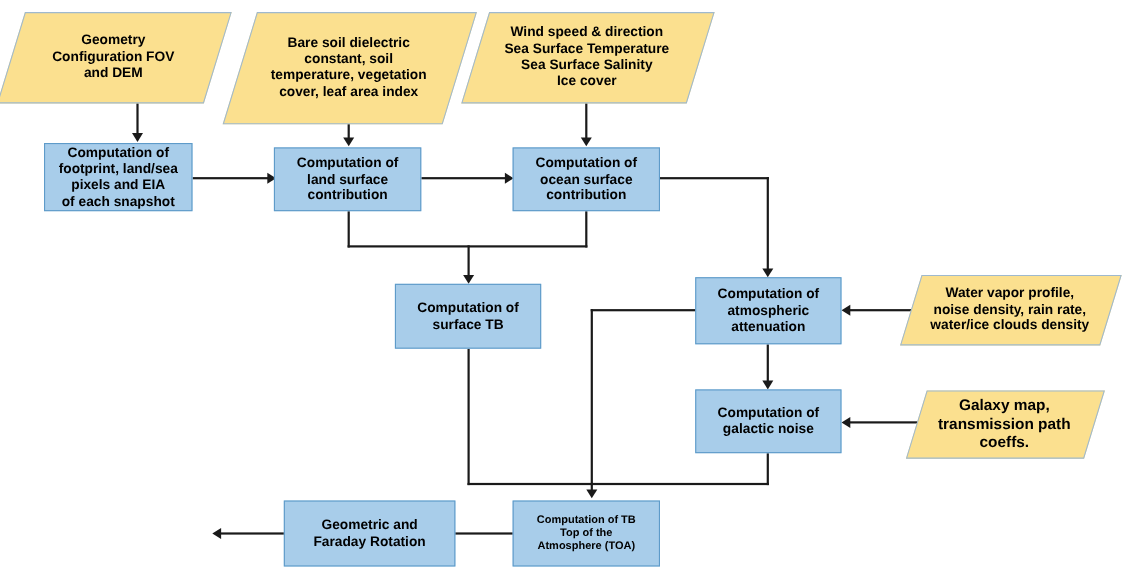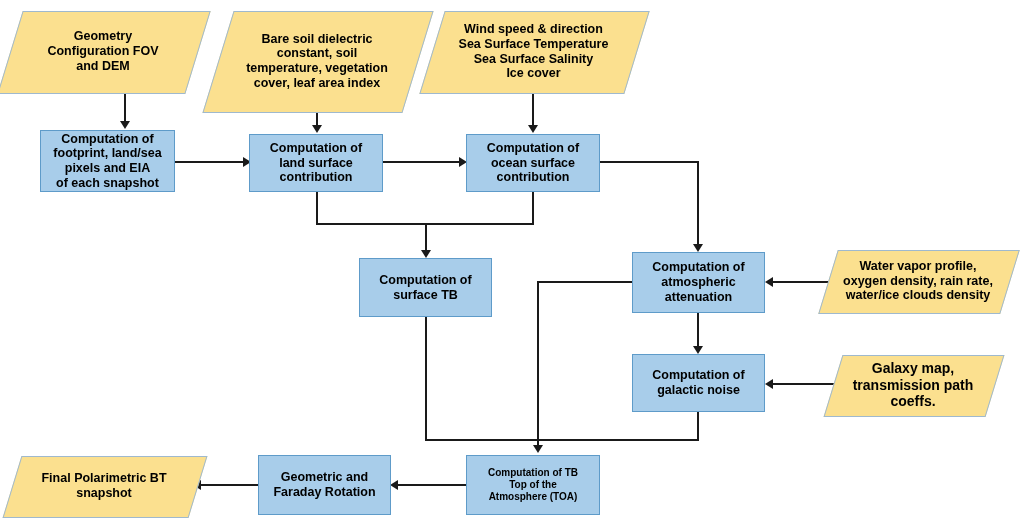--- a/index.html
+++ b/index.html
@@ -198,43 +198,38 @@
 
   <div class="node process" style="left:632px; top:252px; width:133px; height:61px; font-size:12.5px;">
     <span class="label">Computation of
 atmospheric
 attenuation</span>
   </div>
 
   <div class="node data-shape" style="left:828px; top:250px; width:180px; height:62px; font-size:12.5px;">
     <span class="para-bg"></span>
     <span class="label">Water vapor profile,
-oxygen density, rain rate,
+noise density, rain rate,
 water/ice clouds density</span>
   </div>
 
   <div class="node process" style="left:632px; top:354px; width:133px; height:58px; font-size:12.5px;">
     <span class="label">Computation of
 galactic noise</span>
   </div>
 
   <div class="node data-shape" style="left:833px; top:355px; width:160px; height:60px; font-size:14px;">
     <span class="para-bg"></span>
     <span class="label">Galaxy map,
 transmission path
 coeffs.</span>
   </div>
 
-  <div class="node data-shape" style="left:12px; top:456px; width:184px; height:60px; font-size:12.5px;">
-    <span class="para-bg"></span>
-    <span class="label">Final Polarimetric BT
-snapshot</span>
-  </div>
-
-  <div class="node process" style="left:258px; top:455px; width:133px; height:60px; font-size:12.5px;">
+
+  <div class="node process" style="left:258px; top:455px; width:156px; height:60px; font-size:12.5px;">
     <span class="label">Geometric and
 Faraday Rotation</span>
   </div>
 
   <div class="node process" style="left:466px; top:455px; width:134px; height:60px; font-size:10px;">
     <span class="label">Computation of TB
 Top of the
 Atmosphere (TOA)</span>
   </div>
 

